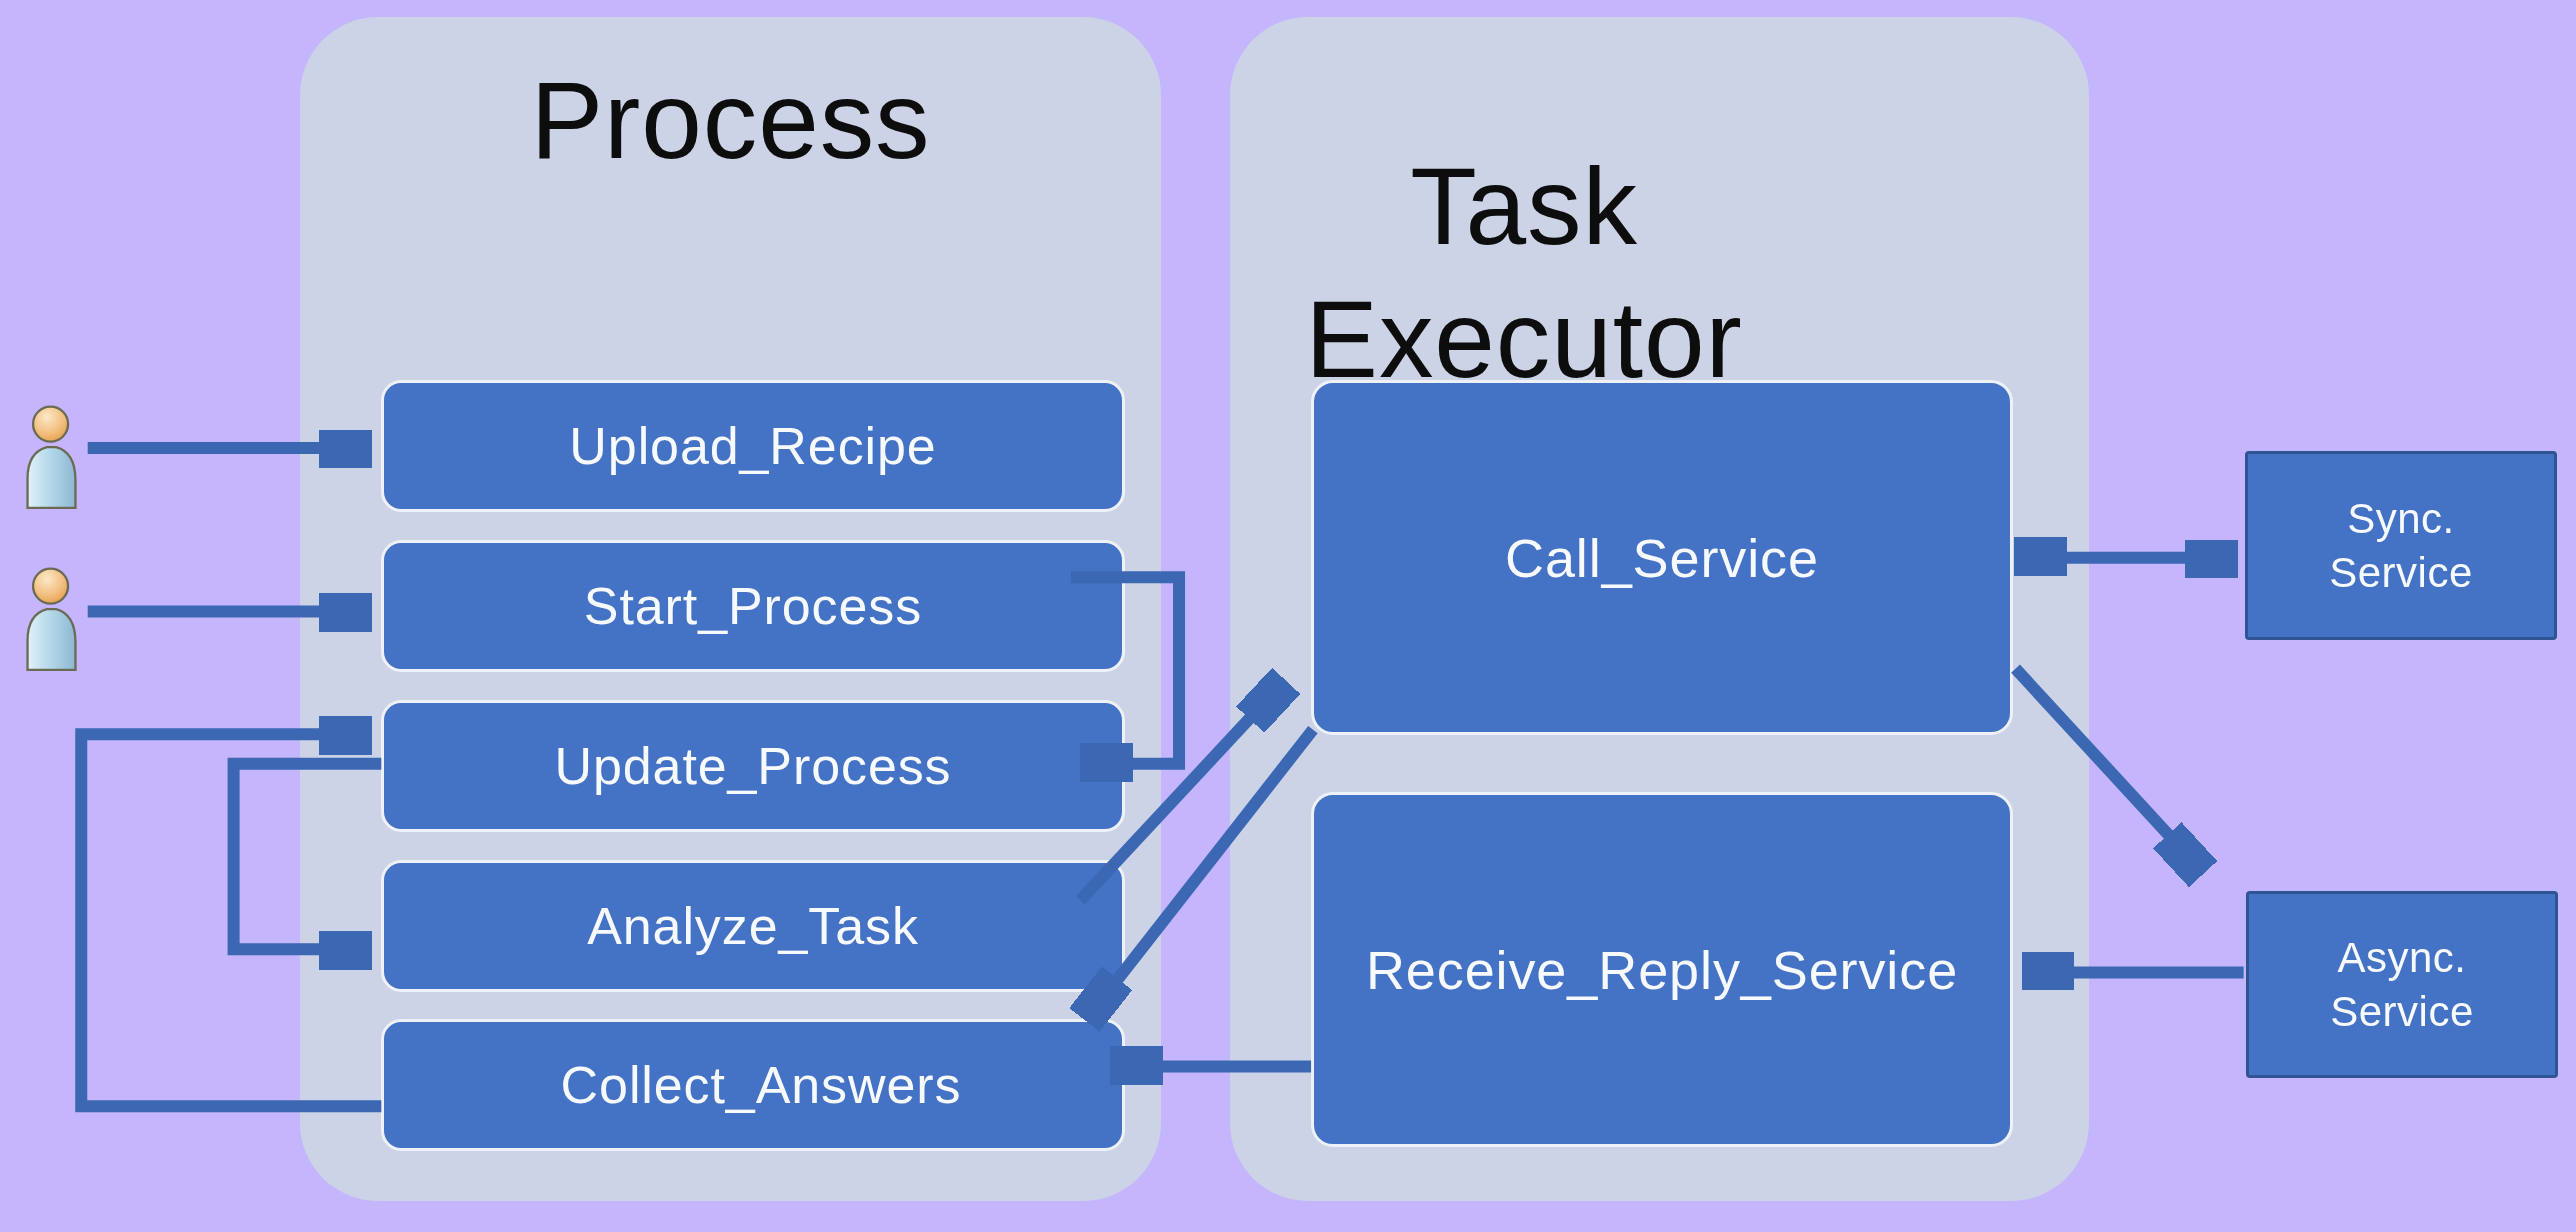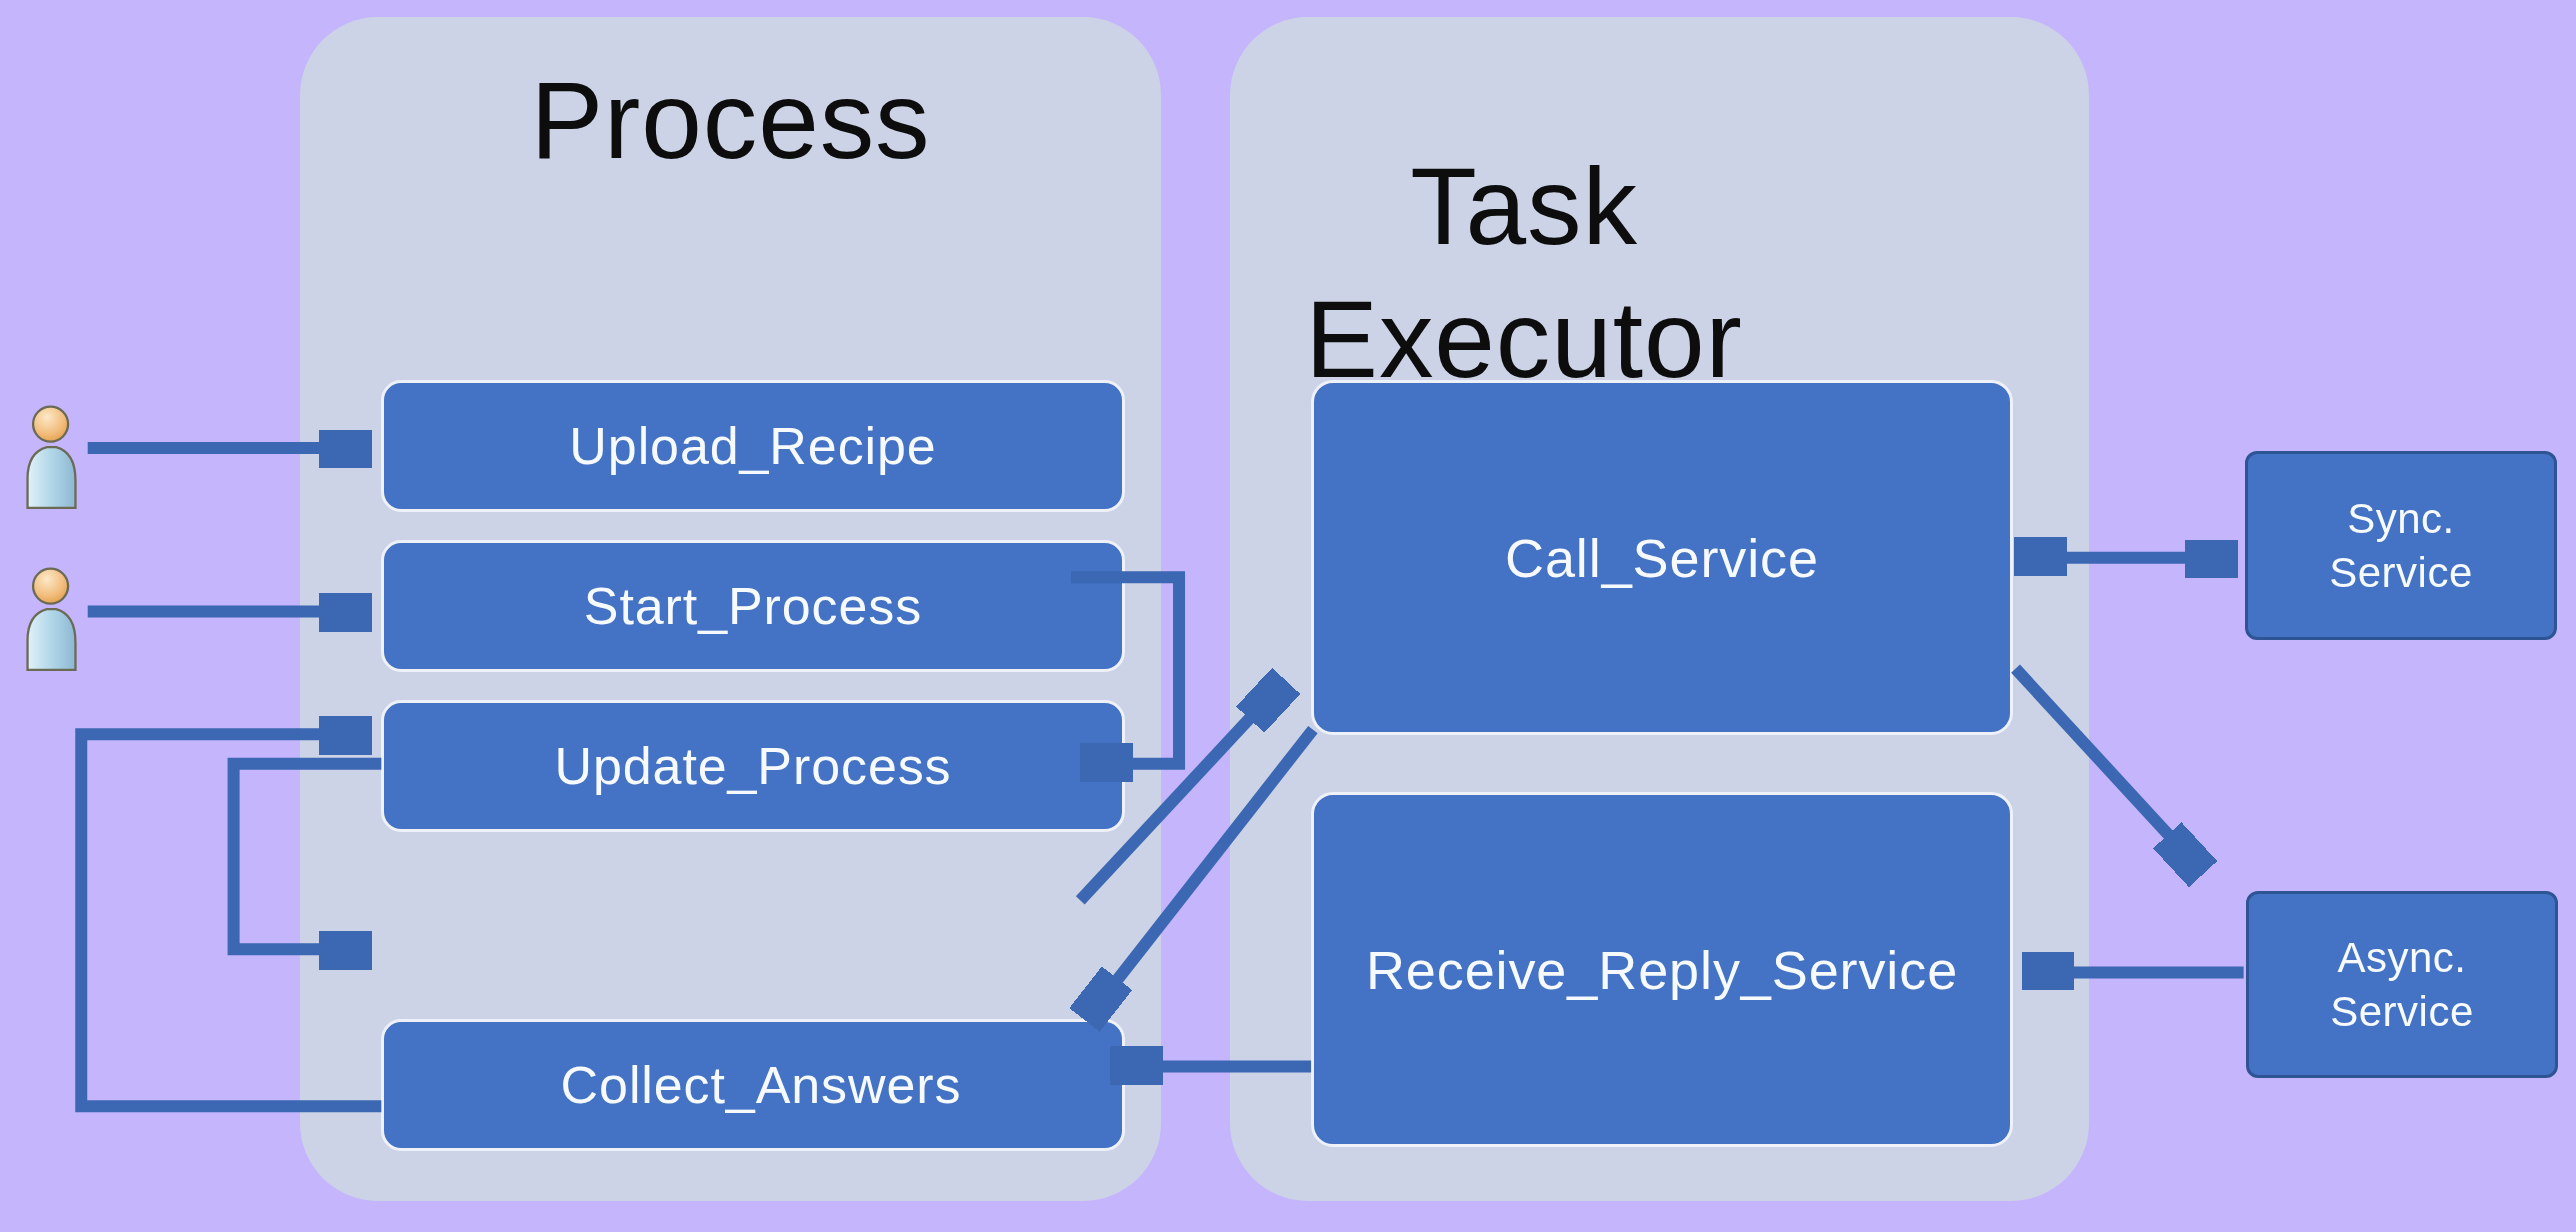--- a/index.html
+++ b/index.html
@@ -21,21 +21,21 @@
     color:#f7fafd;font-size:52px;letter-spacing:0.9px;
   }
   .te-box{
     position:absolute;left:1311px;width:702px;
     background:#4472c4;border:3.7px solid #eef1f8;border-radius:22px;
     box-sizing:border-box;display:flex;align-items:center;justify-content:center;
     color:#f7fafd;font-size:54px;letter-spacing:0.9px;
   }
   .svc-box{
     position:absolute;width:312px;
-    background:#4472c4;border:3.7px solid #2e5494;border-radius:12px;
+    background:#4472c4;border:3.7px solid #2e5494;border-radius:4px;
     box-sizing:border-box;display:flex;flex-direction:column;align-items:center;justify-content:center;
     color:#f7fafd;font-size:42px;line-height:1.28;letter-spacing:0.5px;text-align:center;
   }
   .arrows{position:absolute;left:0;top:0;width:2576px;height:1233px;pointer-events:none;}
   .arrows path{stroke:#3b67b3;stroke-width:13px;fill:none;}
   .person{position:absolute;width:59px;height:111px;}
 </style>
 </head>
 <body>
 
@@ -50,20 +50,23 @@
   <div class="big-title" style="left:1181px;top:140px;width:686px;">Task Executor</div>
 
   <div class="pm-box" style="top:380px;">
       <span>Upload_Recipe</span>
     </div>
   <div class="pm-box" style="top:540px;">
       <span>Start_Process</span>
     </div>
   <div class="pm-box" style="top:700px;">
       <span>Update_Process</span>
+    </div>
+  <div class="pm-box" style="top:860px;">
+      <span>Analyze_Task</span>
     </div>
   <div class="pm-box" style="top:1019px;padding-left:16px;">
       <span>Collect_Answers</span>
     </div>
 
   <div class="te-box" style="top:380px;height:355px;">
       <span>Call_Service</span>
     </div>
   <div class="te-box" style="top:792px;height:355px;">
       <span>Receive_Reply_Service</span>

